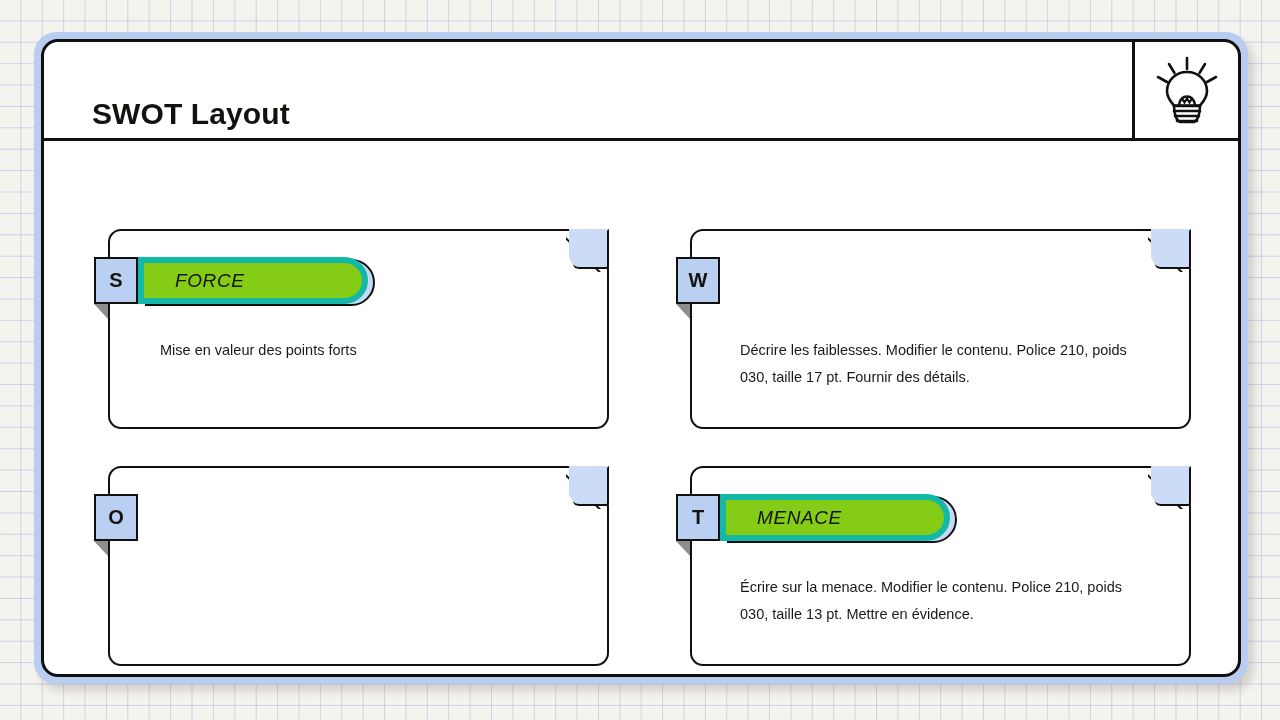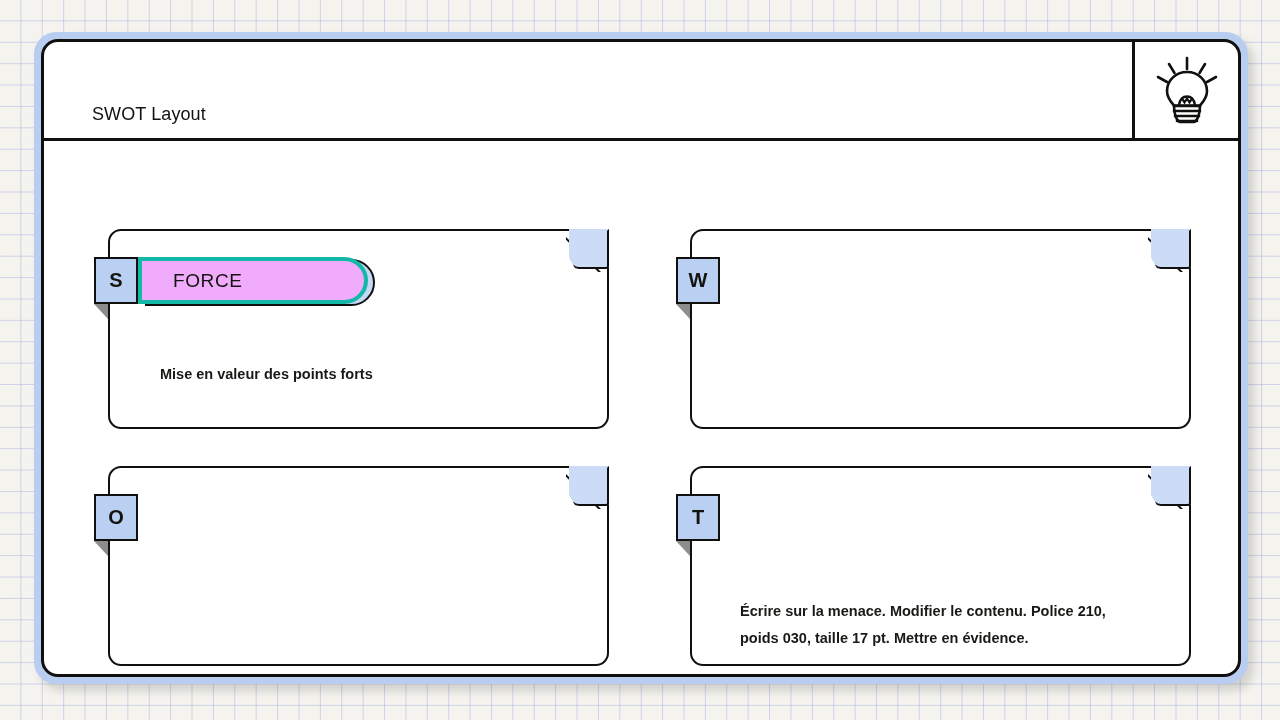--- a/index.html
+++ b/index.html
@@ -53,22 +53,22 @@
     display: flex;
     align-items: stretch;
   }
   #title-cell {
     flex: 1 1 auto;
     display: flex;
     align-items: center;
     padding-left: 48px;
   }
   #page-title {
-    font-size: 18px;
-    font-weight: normal;
+    font-size: 30px;
+    font-weight: bold;
     color: #14120f;
     letter-spacing: 0.1px;
     margin-top: 48px;
   }
   #icon-cell {
     flex: 0 0 106px;
     border-left: 3px solid #12100f;
     display: flex;
     align-items: center;
     justify-content: center;
@@ -176,44 +176,44 @@
     height: 47px;
     background: #c6d8f4;
     border: 2px solid #12100f;
     border-radius: 0 24px 24px 0;
   }
   .pill {
     position: absolute;
     left: 0; top: 0;
     width: 100%;
     height: 47px;
-    background: #f0abfc;
-    border: 4px solid #14b8a6;
+    background: #84cc16;
+    border: 6px solid #14b8a6;
     border-radius: 0 24px 24px 0;
     display: flex;
     align-items: center;
     padding-left: 31px;
+    font-style: italic;
   }
   .pill-label {
     font-size: 19px;
     color: #15130f;
     letter-spacing: 0.6px;
   }
 
   
   .card-text {
     position: absolute;
     left: 52px;
     top: 108px;
     right: 62px;
     font-size: 14.5px;
     line-height: 27px;
     color: #1b1916;
-    font-weight: bold;
-    margin-top: 24px;
+    font-weight: normal;
   }
   .slot-s .card-text, .slot-o .card-text { left: 52px; }
   .slot-w .card-text, .slot-t .card-text { left: 50px; }
 
   
   .bulb-svg { display: block; }
 </style>
 </head>
 <body>
 
@@ -265,34 +265,41 @@
         <div class="badge">S</div>
         <div class="card-text">Mise en valeur des points forts</div>
       </div>
 
       <div class="card-slot slot-w">
         <div class="card"></div>
         <div class="card-fold-edge"></div>
         <div class="card-fold"></div>
         <div class="badge-shadow"></div>
         <div class="badge">W</div>
+        <div class="card-text">Décrire les faiblesses. Modifier le contenu. Police 210, poids 030, taille 17 pt. Fournir des détails.</div>
       </div>
 
       <div class="card-slot slot-o">
         <div class="card"></div>
         <div class="card-fold-edge"></div>
         <div class="card-fold"></div>
         <div class="badge-shadow"></div>
         <div class="badge">O</div>
       </div>
 
       <div class="card-slot slot-t">
         <div class="card"></div>
         <div class="card-fold-edge"></div>
         <div class="card-fold"></div>
         <div class="badge-shadow"></div>
+        <div class="pill-wrap">
+          <div class="pill-shadow"></div>
+          <div class="pill">
+            <span class="pill-label">MENACE</span>
+          </div>
+        </div>
         <div class="badge">T</div>
-        <div class="card-text">Écrire sur la menace. Modifier le contenu. Police 210, poids 030, taille 17 pt. Mettre en évidence.</div>
+        <div class="card-text">Écrire sur la menace. Modifier le contenu. Police 210, poids 030, taille 13 pt. Mettre en évidence.</div>
       </div>
 
     </div>
   </div>
 </div>
 
 </body></html>

